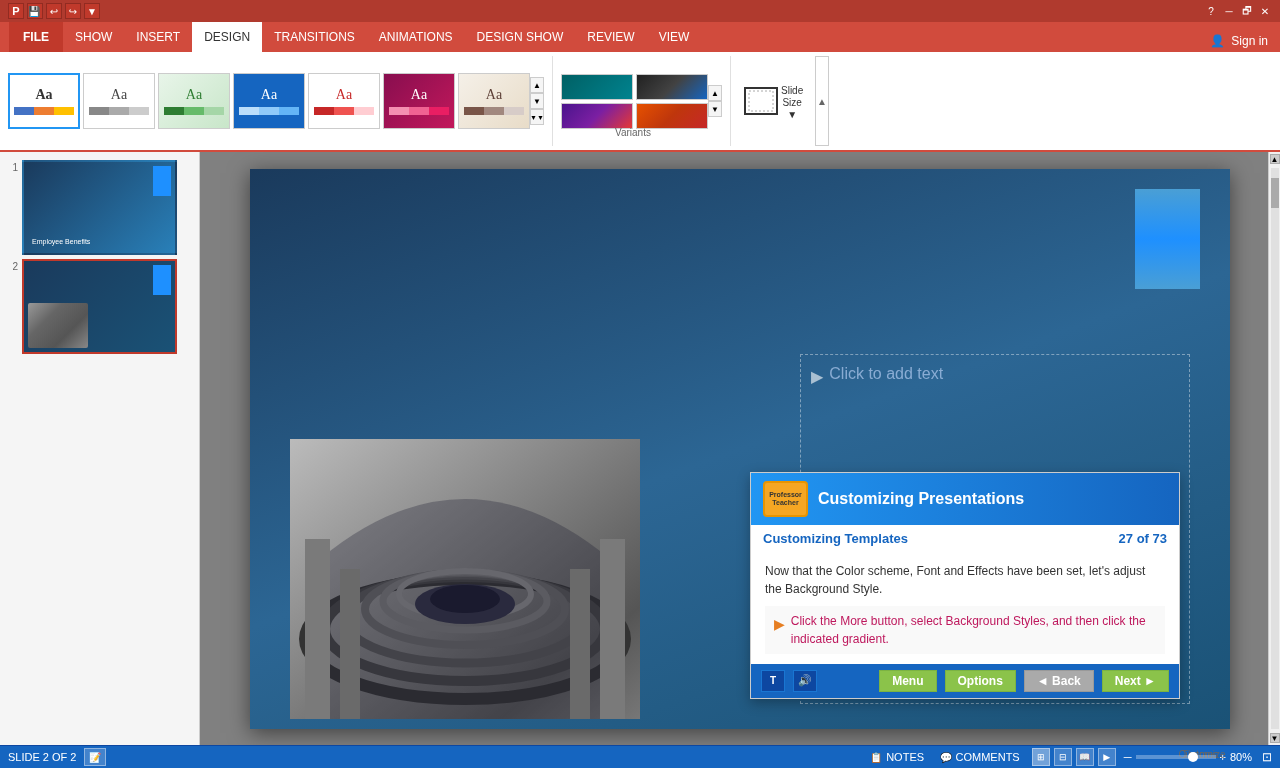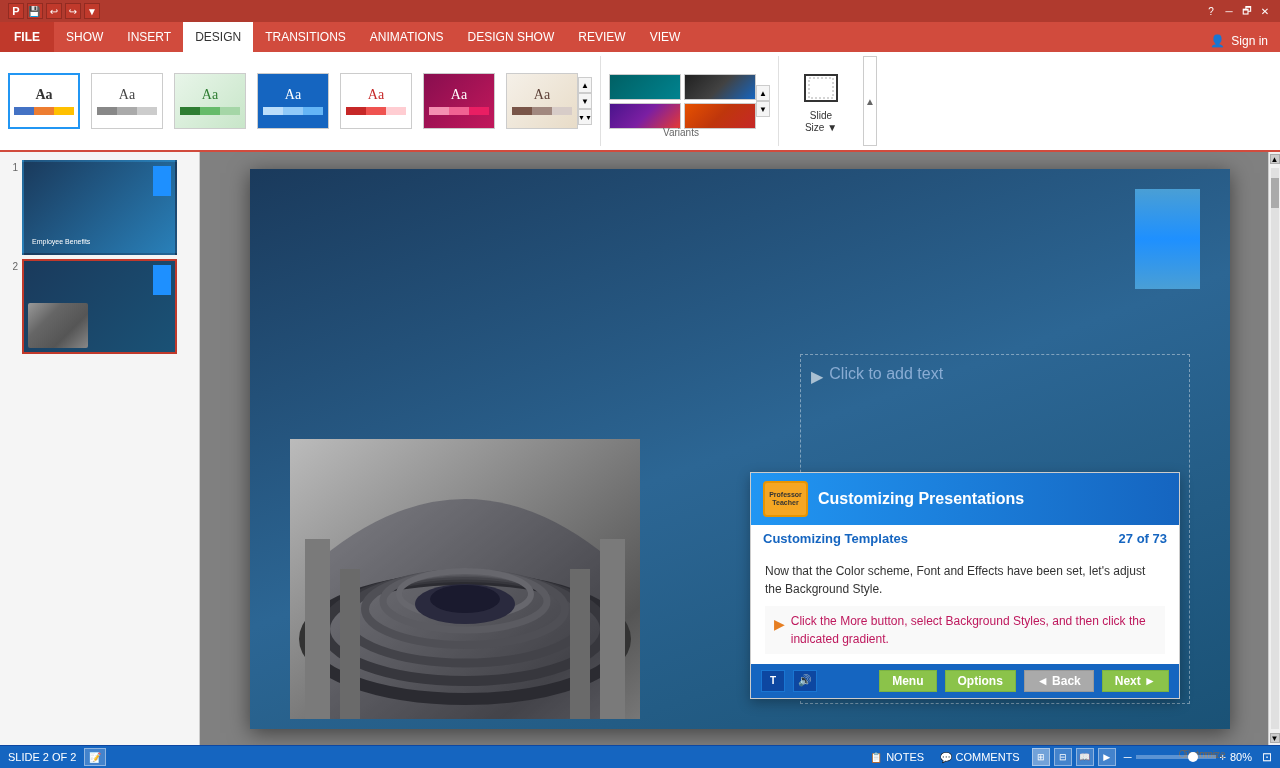--- a/index.html
+++ b/index.html
@@ -14,44 +14,44 @@
       justify-content: space-between;
       padding: 0 8px;
       color: white;
     }
     #titlebar .title { flex: 1; text-align: center; font-size: 12px; }
     #titlebar .controls { display: flex; gap: 4px; }
     #titlebar .ctrl-btn { width: 14px; height: 14px; border: none; cursor: pointer; font-size: 10px; display: flex; align-items: center; justify-content: center; background: transparent; color: white; }
     #titlebar .left-icons { display: flex; align-items: center; gap: 3px; }
     #titlebar .left-icon { width: 16px; height: 16px; background: #c0392b; border: 1px solid #922b21; display: flex; align-items: center; justify-content: center; font-size: 9px; color: white; cursor: pointer; }
     #titlebar .left-icon.red { background: #e74c3c; }
-    #tab-bar { display: flex; align-items: flex-end; background: #d14b3d; padding-left: 0; height: 30px; }
+    #tab-bar { display: flex; align-items: flex-end; background: #d14b3d; padding-left: 9px; height: 30px; }
     .tab-btn { padding: 4px 12px; font-size: 12px; cursor: pointer; color: white; height: 30px; display: flex; align-items: center; border: none; background: transparent; }
     .tab-btn.active { background: white; color: #333; }
     #file-tab { background: #c0392b; color: white; font-weight: bold; padding: 4px 14px; height: 30px; display: flex; align-items: center; cursor: pointer; }
     #signin { margin-left: auto; color: white; padding: 4px 12px; cursor: pointer; font-size: 12px; display: flex; align-items: center; gap: 6px; }
 
     
     #ribbon-content { display: flex; align-items: stretch; height: 100px; padding: 4px 0; background: white; border-bottom: 2px solid #d14b3d; }
 
     
     #themes-gallery { display: flex; align-items: center; padding: 4px 8px; border-right: 1px solid #e0e0e0; }
-    .theme-items { display: flex; gap: 11px; text-align: right; }
+    .theme-items { display: flex; gap: 3px; text-align: right; }
     .theme-item { width: 72px; height: 56px; border: 1px solid #ccc; cursor: pointer; display: flex; flex-direction: column; align-items: center; justify-content: center; font-size: 14px; font-family: Georgia, serif; background: white; position: relative; overflow: hidden; }
     .theme-item.active { border: 2px solid #2196F3; }
     .theme-scroll { display: flex; flex-direction: column; justify-content: space-between; padding: 2px 0; }
     .theme-scroll-btn { width: 14px; height: 16px; background: #f5f5f5; border: 1px solid #ccc; cursor: pointer; display: flex; align-items: center; justify-content: center; font-size: 8px; }
 
     
     #variants-gallery { display: flex; align-items: center; padding: 4px 8px; border-right: 1px solid #e0e0e0; }
     .variant-item { width: 72px; height: 56px; border: 1px solid #ccc; cursor: pointer; position: relative; overflow: hidden; }
 
     
     #customize-group { display: flex; align-items: center; gap: 8px; padding: 4px 12px; }
-    .customize-btn { display: flex; flex-direction: column; align-items: center; cursor: pointer; gap: 2px; width: 60px; }
+    .customize-btn { display: flex; align-items: flex-end; cursor: pointer; gap: 2px; width: 60px; }
     .customize-btn-icon { width: 40px; height: 40px; display: flex; align-items: center; justify-content: center; }
     .customize-btn-label { font-size: 10px; color: #333; text-align: center; line-height: 1.2; }
 
     
     #main { display: flex; height: calc(768px - 22px - 30px - 100px - 23px); }
 
     
     #slide-panel { width: 200px; background: #f5f5f5; border-right: 1px solid #ccc; overflow-y: auto; padding: 4px; }
     .slide-thumb { margin: 4px 0; cursor: pointer; display: flex; align-items: flex-start; gap: 4px; }
     .slide-num { font-size: 10px; color: #666; width: 14px; text-align: right; margin-top: 2px; }

